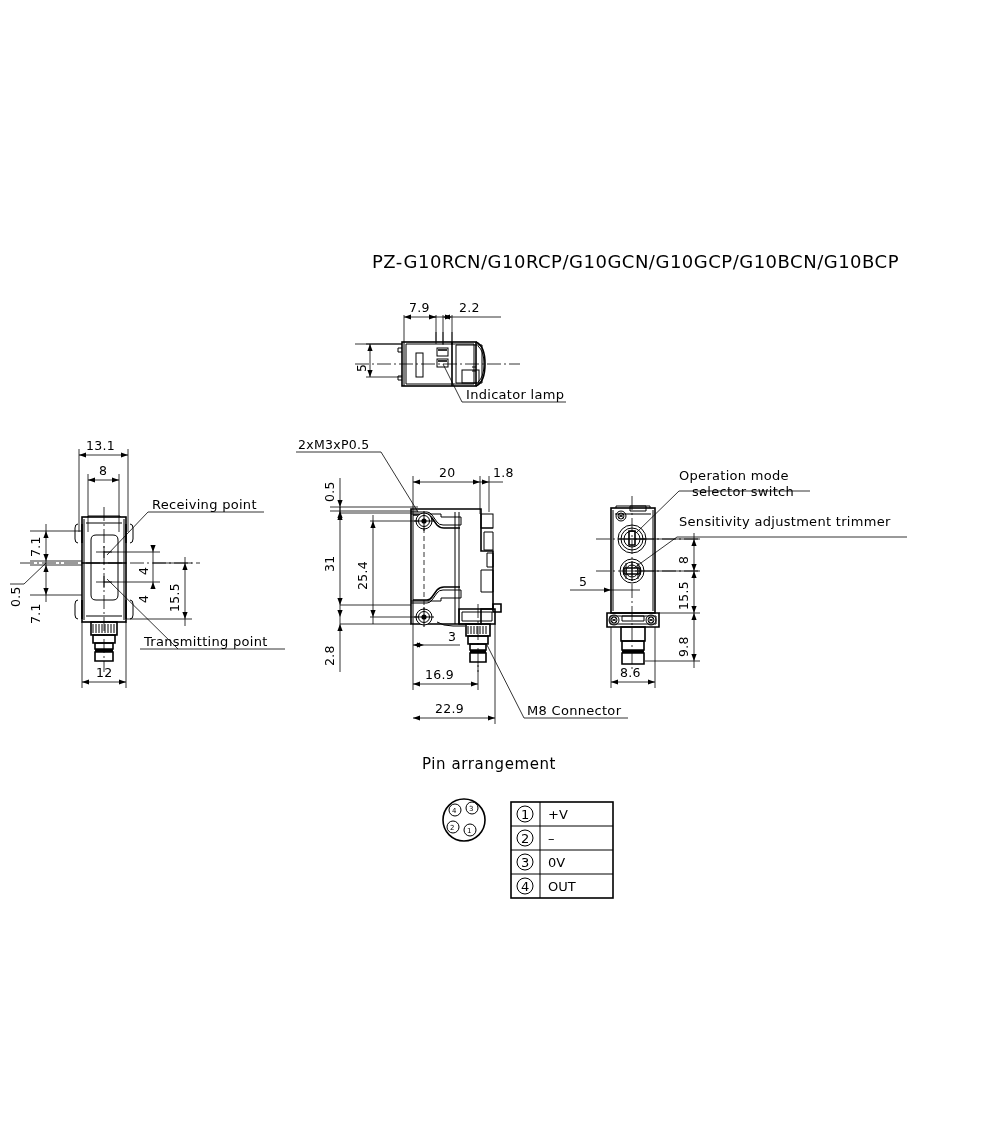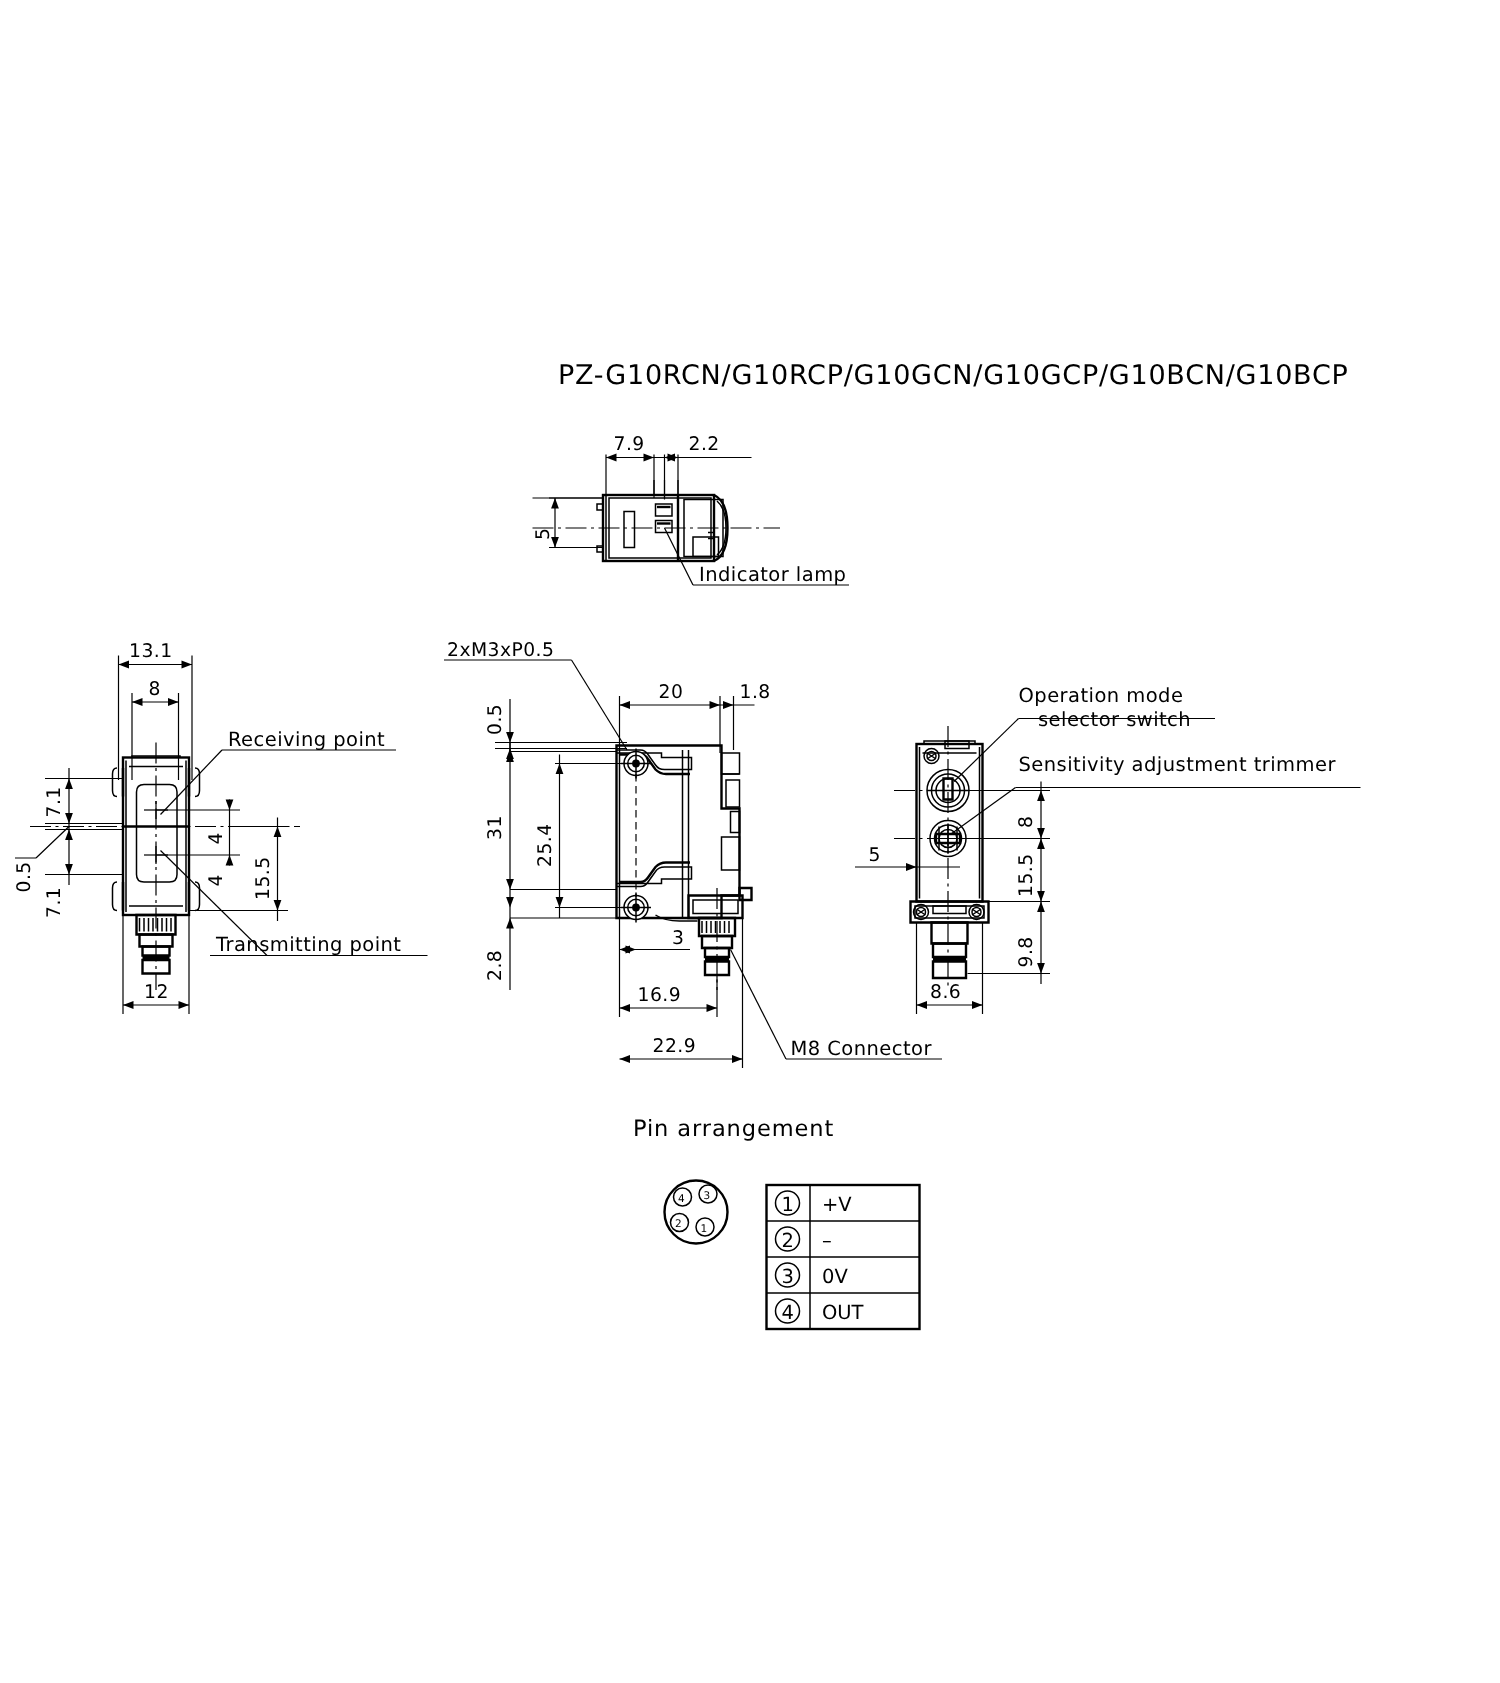--- a/index.html
+++ b/index.html
@@ -1,18 +1,18 @@
 <!DOCTYPE html>
 <html><head>
 <meta charset="utf-8">
 <style>
   html,body{margin:0;padding:0;background:#ffffff;}
   body{width:1000px;height:1122px;position:relative;overflow:hidden;
        font-family:"DejaVu Sans", sans-serif;color:#000;}
-  #sheet{position:absolute;left:0;top:0;width:1000px;height:920px;}
+  #sheet{position:absolute;left:0;top:12px;width:1000px;height:920px;}
   svg{position:absolute;left:0;top:0;width:1000px;height:1122px;}
   .ttl{font-family:"DejaVu Sans", sans-serif;font-size:18px;letter-spacing:0.5px;fill:#000;}
   .dim{font-family:"DejaVu Sans", sans-serif;font-size:12.5px;fill:#000;letter-spacing:0.3px;}
   .lbl{font-family:"DejaVu Sans", sans-serif;font-size:13px;fill:#000;letter-spacing:0.3px;}
   .pinttl{font-family:"DejaVu Sans", sans-serif;font-size:15px;fill:#000;letter-spacing:0.6px;}
   .pincell{font-family:"DejaVu Sans", sans-serif;font-size:13px;fill:#000;}
   .pinsm{font-family:"DejaVu Sans", sans-serif;font-size:7px;fill:#000;}
   .ln{stroke:#000;stroke-width:1;fill:none;}
   .ln2{stroke:#000;stroke-width:1.6;fill:none;}
   .thin{stroke:#000;stroke-width:0.8;fill:none;}

